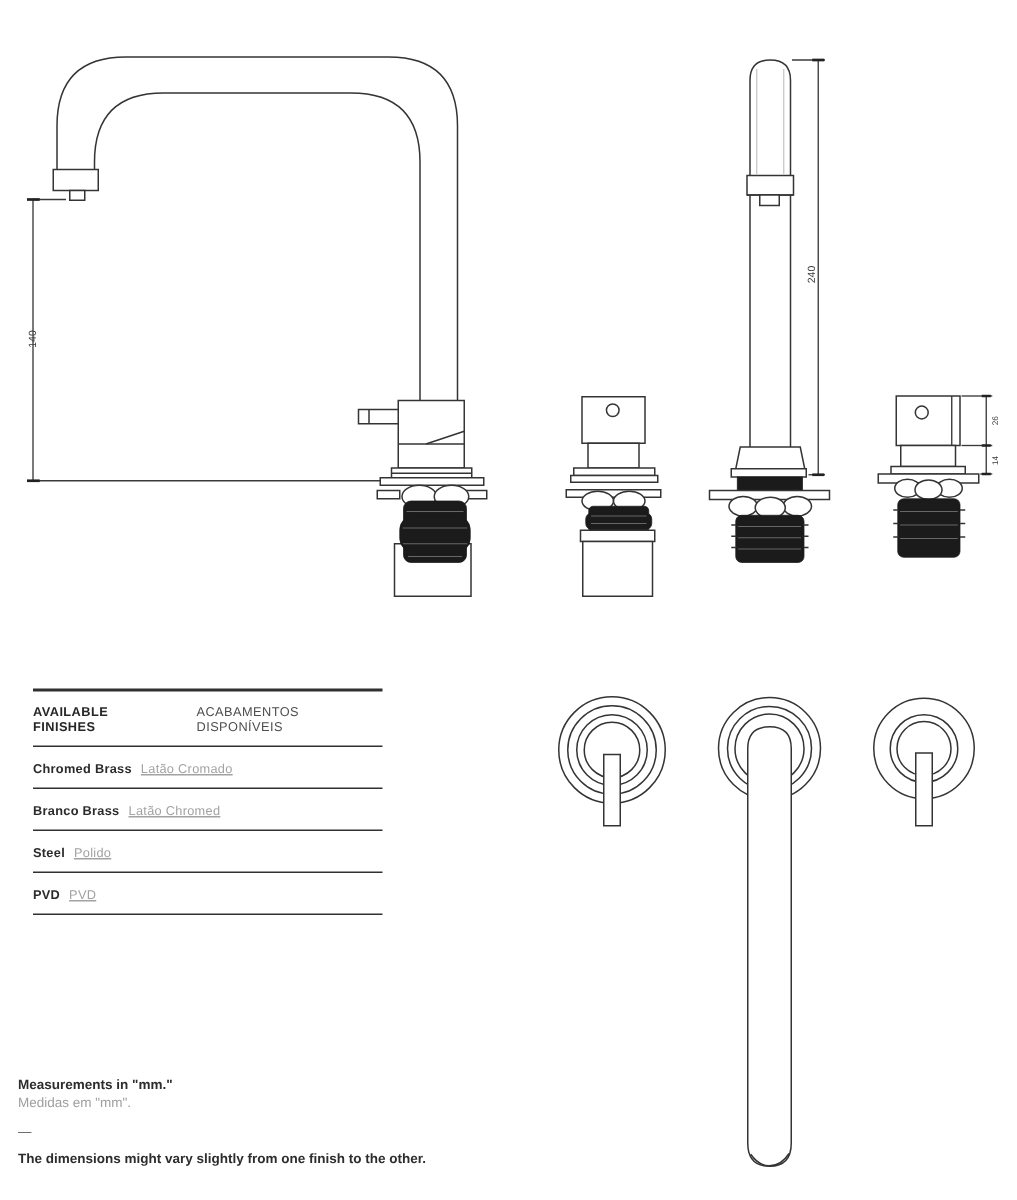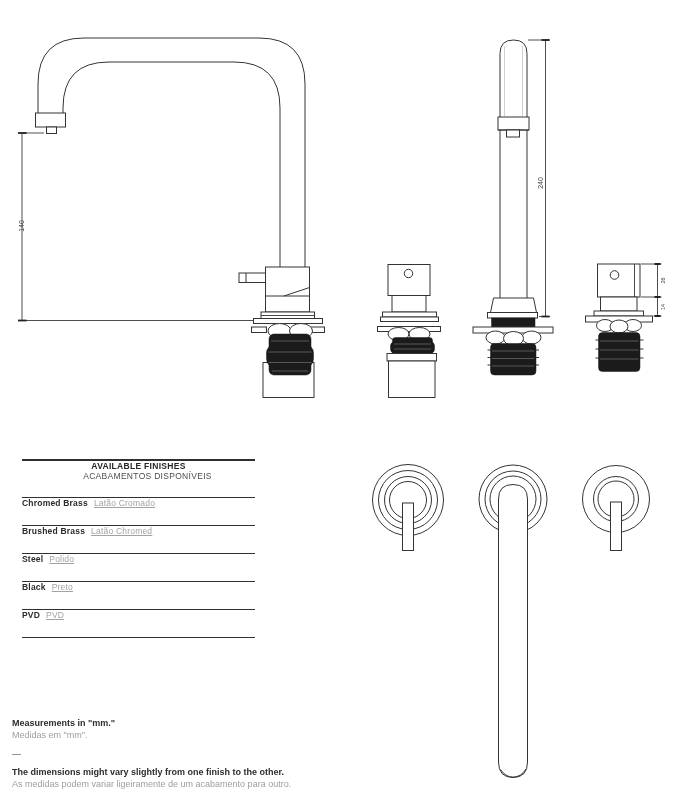--- a/index.html
+++ b/index.html
@@ -19,26 +19,26 @@
   .dimlabel{fill:#3d3d3d;font-family:"Liberation Sans",sans-serif;}
 
   
   .finishes{
     position:absolute;left:22px;top:459px;width:233px;
     border-top:2px solid #303030;
   }
   .fin-header{
     height:36px;display:flex;align-items:center;
     border-bottom:1.6px solid #303030;
-    font-size:8.5px;letter-spacing:.3px;flex-direction:column;
+    font-size:8.5px;letter-spacing:.3px;
   }
   .fin-header .en{font-weight:bold;color:#262626;}
   .fin-header .pt{margin-left:18px;color:#4e4e4e;}
   .finish-row{
-    height:27px;display:flex;
+    height:27px;display:flex;align-items:center;
     border-bottom:1.6px solid #303030;
     font-size:8.5px;letter-spacing:.2px;
   }
   .finish-row .en{font-weight:bold;color:#2b2b2b;}
   .finish-row .pt{margin-left:6px;color:#a2a2a2;text-decoration:underline;}
 
   
   .notes{position:absolute;left:12px;top:717px;width:330px;font-size:9px;line-height:12px;}
   .note-en{font-weight:bold;color:#2d2d2d;}
   .note-pt{color:#9e9e9e;}
@@ -201,38 +201,33 @@
   <div class="finishes">
     <div class="fin-header">
       <span class="en">AVAILABLE FINISHES</span>
       <span class="pt">ACABAMENTOS DISPONÍVEIS</span>
     </div>
     <div class="finish-row">
       <span class="en">Chromed Brass</span>
       <span class="pt">Latão Cromado</span>
     </div>
     <div class="finish-row">
-      <span class="en">Brushed Brass</span>
+      <span class="en">Branco Brass</span>
       <span class="pt">Latão Chromed</span>
     </div>
     <div class="finish-row">
       <span class="en">Steel</span>
       <span class="pt">Polido</span>
-    </div>
-    <div class="finish-row">
-      <span class="en">Black</span>
-      <span class="pt">Preto</span>
     </div>
     <div class="finish-row">
       <span class="en">PVD</span>
       <span class="pt">PVD</span>
     </div>
   </div>
 
   <div class="notes">
     <div class="note-en">Measurements in "mm."</div>
     <div class="note-pt">Medidas em "mm".</div>
     <div class="note-dash">—</div>
     <div class="note-en">The dimensions might vary slightly from one finish to the other.</div>
-    <div class="note-pt">As medidas podem variar ligeiramente de um acabamento para outro.</div>
   </div>
 
 </div>
 
 </body></html>

